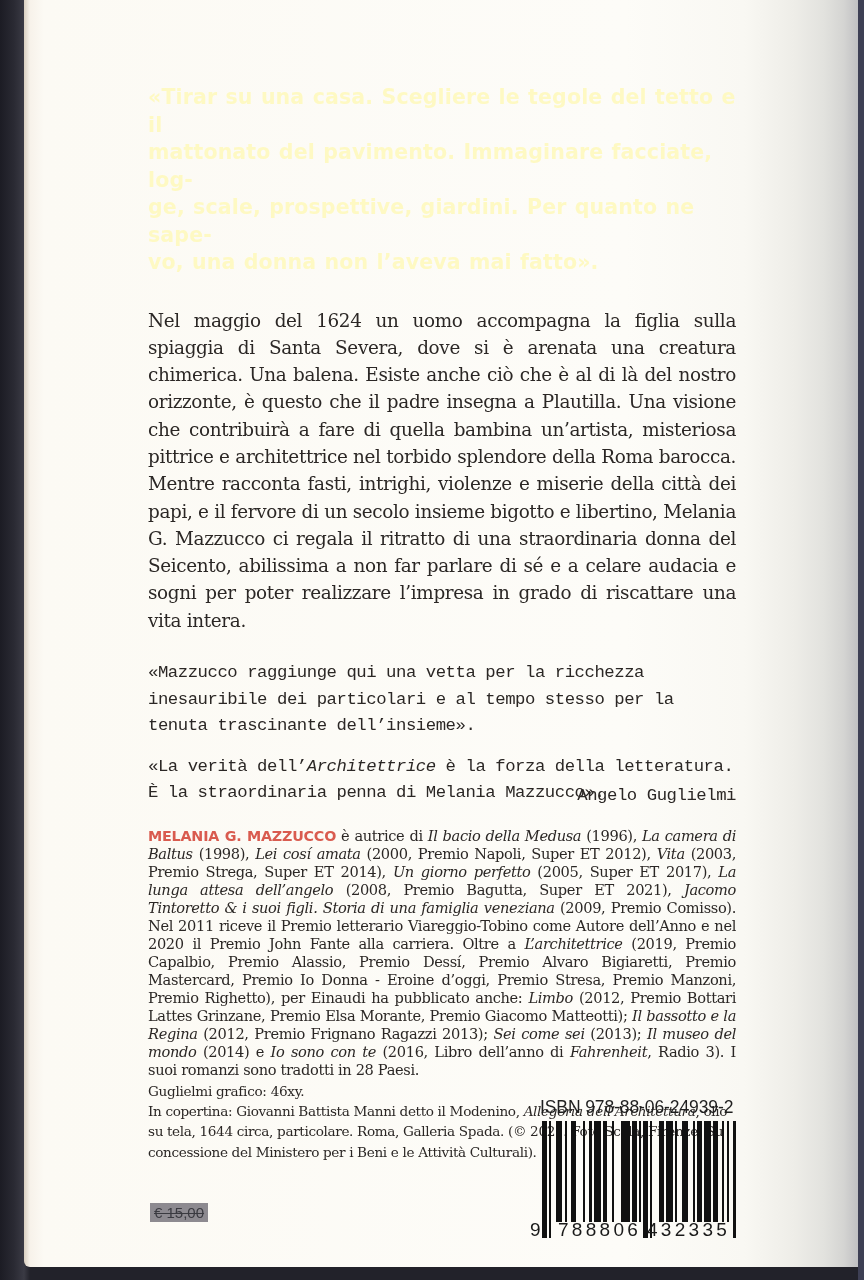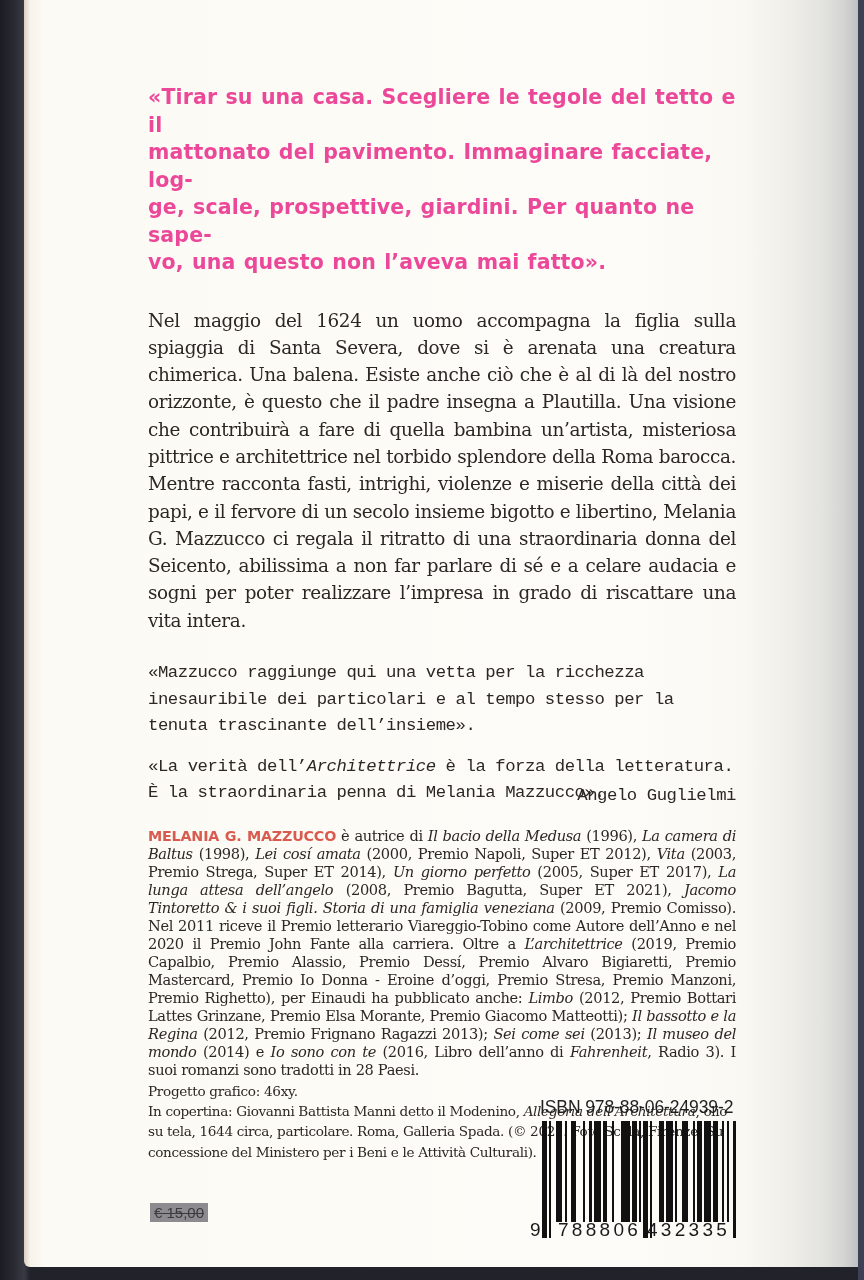--- a/index.html
+++ b/index.html
@@ -24,21 +24,21 @@
       position: absolute; right: 0; top: 0; width: 6px; height: 1280px;
       background: #3d3f54;
     }
     .content {
       position: absolute; left: 148px; top: 84px; width: 588px;
       color: #2a2624;
     }
     .quote-red {
       font-family: "DejaVu Sans", sans-serif;
       font-weight: bold;
-      color: #ec4899;
+      color: #fef9c3;
       font-size: 20.5px;
       line-height: 27.5px;
       letter-spacing: 0.15px;
       margin: 0;
       word-spacing: 1px;
     }
     .synopsis {
       margin-top: 30px;
       font-size: 18.4px;
       line-height: 27.3px;
@@ -94,21 +94,21 @@
 
 <div class="scan-bg"></div>
 <div class="page"></div>
 <div class="right-edge"></div>
 
 <div class="content">
   <p class="quote-red">
     <span>«Tirar su una casa. Scegliere le tegole del tetto e il</span><br>
     <span>mattonato del pavimento. Immaginare facciate, log-</span><br>
     <span>ge, scale, prospettive, giardini. Per quanto ne sape-</span><br>
-    <span>vo, una questo non l’aveva mai fatto».</span>
+    <span>vo, una donna non l’aveva mai fatto».</span>
   </p>
 
   <div class="synopsis">Nel maggio del 1624 un uomo accompagna la figlia sulla spiaggia di Santa Severa, dove si è arenata una creatura chimerica. Una balena. Esiste anche ciò che è al di là del nostro orizzonte, è questo che il padre insegna a Plautilla. Una visione che contribuirà a fare di quella bambina un’artista, misteriosa pittrice e architettrice nel torbido splendore della Roma barocca. Mentre racconta fasti, intrighi, violenze e miserie della città dei papi, e il fervore di un secolo insieme bigotto e libertino, Melania G. Mazzucco ci regala il ritratto di una straordinaria donna del Seicento, abilissima a non far parlare di sé e a celare audacia e sogni per poter realizzare l’impresa in grado di riscattare una vita intera.</div>
 
   <div class="review">
     <div>«Mazzucco raggiunge qui una vetta per la ricchezza inesauribile dei particolari e al tempo stesso per la tenuta trascinante dell’insieme».</div>
   </div>
 
   <div class="review review2">
     <div style="padding-right:0;">
@@ -119,21 +119,21 @@
 
   <div class="bio" id="bio">
     <span class="bio-name">MELANIA G. MAZZUCCO</span><span id="bio-body"><span> è autrice di </span><i>Il bacio della Medusa</i><span> (1996), </span><i>La camera di Baltus</i><span> (1998), </span><i>Lei cosí amata</i><span> (2000, Premio Napoli, Super ET 2012), </span><i>Vita</i><span> (2003, Premio Strega, Super ET 2014), </span><i>Un giorno perfetto</i><span> (2005, Super ET 2017), </span><i>La lunga attesa dell’angelo</i><span> (2008, Premio Bagutta, Super ET 2021), </span><i>Jacomo Tintoretto &amp; i suoi figli. Storia di una famiglia veneziana</i><span> (2009, Premio Comisso). Nel 2011 riceve il Premio letterario Viareggio-Tobino come Autore dell’Anno e nel 2020 il Premio John Fante alla carriera. Oltre a </span><i>L’architettrice</i><span> (2019, Premio Capalbio, Premio Alassio, Premio Dessí, Premio Alvaro Bigiaretti, Premio Mastercard, Premio Io Donna - Eroine d’oggi, Premio Stresa, Premio Manzoni, Premio Righetto), per Einaudi ha pubblicato anche: </span><i>Limbo</i><span> (2012, Premio Bottari Lattes Grinzane, Premio Elsa Morante, Premio Giacomo Matteotti); </span><i>Il bassotto e la Regina</i><span> (2012, Premio Frignano Ragazzi 2013); </span><i>Sei come sei</i><span> (2013); </span><i>Il museo del mondo</i><span> (2014) e </span><i>Io sono con te</i><span> (2016, Libro dell’anno di </span><i>Fahrenheit</i><span>, Radio 3). I suoi romanzi sono tradotti in 28 Paesi.</span></span>
   </div>
 
   <div class="credits">
     <span>In copertina: Giovanni Battista Manni detto il Modenino, </span><i>Allegoria dell’Architettura</i><span>, olio su tela, 1644 circa, particolare. Roma, Galleria Spada. (© 2021. Foto Scala, Firenze. Su concessione del Ministero per i Beni e le Attività Culturali).</span>
   </div>
 </div>
 
-<div class="design">Progetto grafico: 46xy.</div>
+<div class="design">Guglielmi grafico: 46xy.</div>
 
 <div class="isbn-block">
   <div class="isbn-label">ISBN 978-88-06-24939-2</div>
   <div class="barcode">
     <div class="bars" id="bars">
         <div class="bar long" style="width: 4.51px;"></div>
         <div class="gap" style="width: 2.25px;"></div>
         <div class="bar long" style="width: 2.25px;"></div>
         <div class="gap" style="width: 4.51px;"></div>
         <div class="bar" style="width: 6.76px;"></div>

